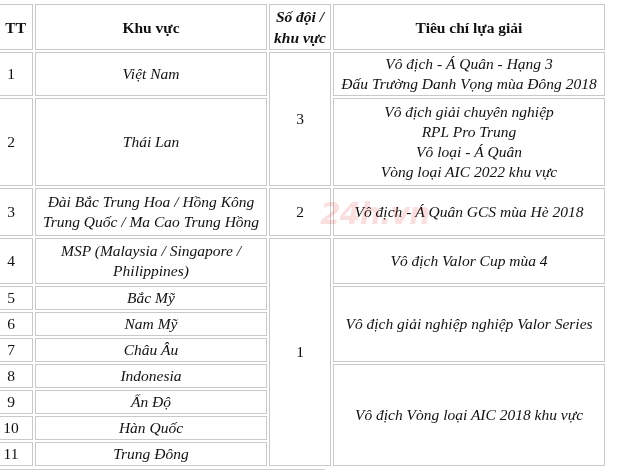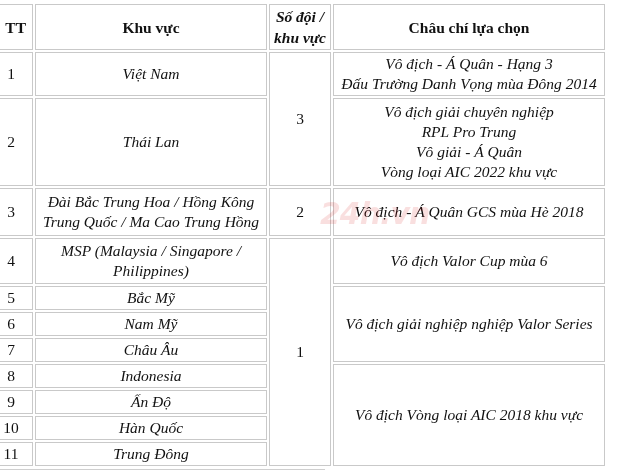--- a/index.html
+++ b/index.html
@@ -87,44 +87,44 @@
       <col class="c-criteria">
     </colgroup>
     <tbody>
         <tr class="h-head">
       <th style="text-align:right;padding-right:6px;"><span>TT</span></th>
       <th><span>Khu vực</span></th>
       <th>
         <span class="cell-line">Số đội /</span>
         <span class="cell-line">khu vực</span>
       </th>
-      <th><span>Châu chí lựa chọn</span></th>
+      <th><span>Tiêu chí lựa giải</span></th>
     </tr>
 
     <tr class="r1">
       <td>1</td>
       <td>
             <span class="cell-line">Việt Nam</span>
           </td>
       <td rowspan="2">3</td>
       <td>
         <span class="cell-line">Vô địch - Á Quân - Hạng 3</span>
-        <span class="cell-line">Đấu Trường Danh Vọng mùa Đông 2014</span>
+        <span class="cell-line">Đấu Trường Danh Vọng mùa Đông 2018</span>
       </td>
     </tr>
 
     <tr class="r2">
       <td>2</td>
       <td>
             <span class="cell-line">Thái Lan</span>
           </td>
       <td>
         <span class="cell-line">Vô địch giải chuyên nghiệp</span>
         <span class="cell-line">RPL Pro Trung</span>
-        <span class="cell-line">Vô giải - Á Quân</span>
+        <span class="cell-line">Vô loại - Á Quân</span>
         <span class="cell-line">Vòng loại AIC 2022 khu vực</span>
       </td>
     </tr>
 
     <tr class="r3">
       <td>3</td>
       <td>
         <span class="cell-line">Đài Bắc Trung Hoa / Hồng Kông</span>
         <span class="cell-line">Trung Quốc / Ma Cao Trung Hồng</span>
       </td>
@@ -135,21 +135,21 @@
     </tr>
 
     <tr class="r4">
       <td>4</td>
       <td>
         <span class="cell-line">MSP (Malaysia / Singapore /</span>
         <span class="cell-line">Philippines)</span>
       </td>
       <td rowspan="8">1</td>
       <td>
-            <span class="cell-line">Vô địch Valor Cup mùa 6</span>
+            <span class="cell-line">Vô địch Valor Cup mùa 4</span>
           </td>
     </tr>
 
     <tr class="rs">
       <td>5</td>
       <td>
             <span class="cell-line">Bắc Mỹ</span>
           </td>
       <td rowspan="3">
             <span class="cell-line">Vô địch giải nghiệp nghiệp Valor Series</span>

